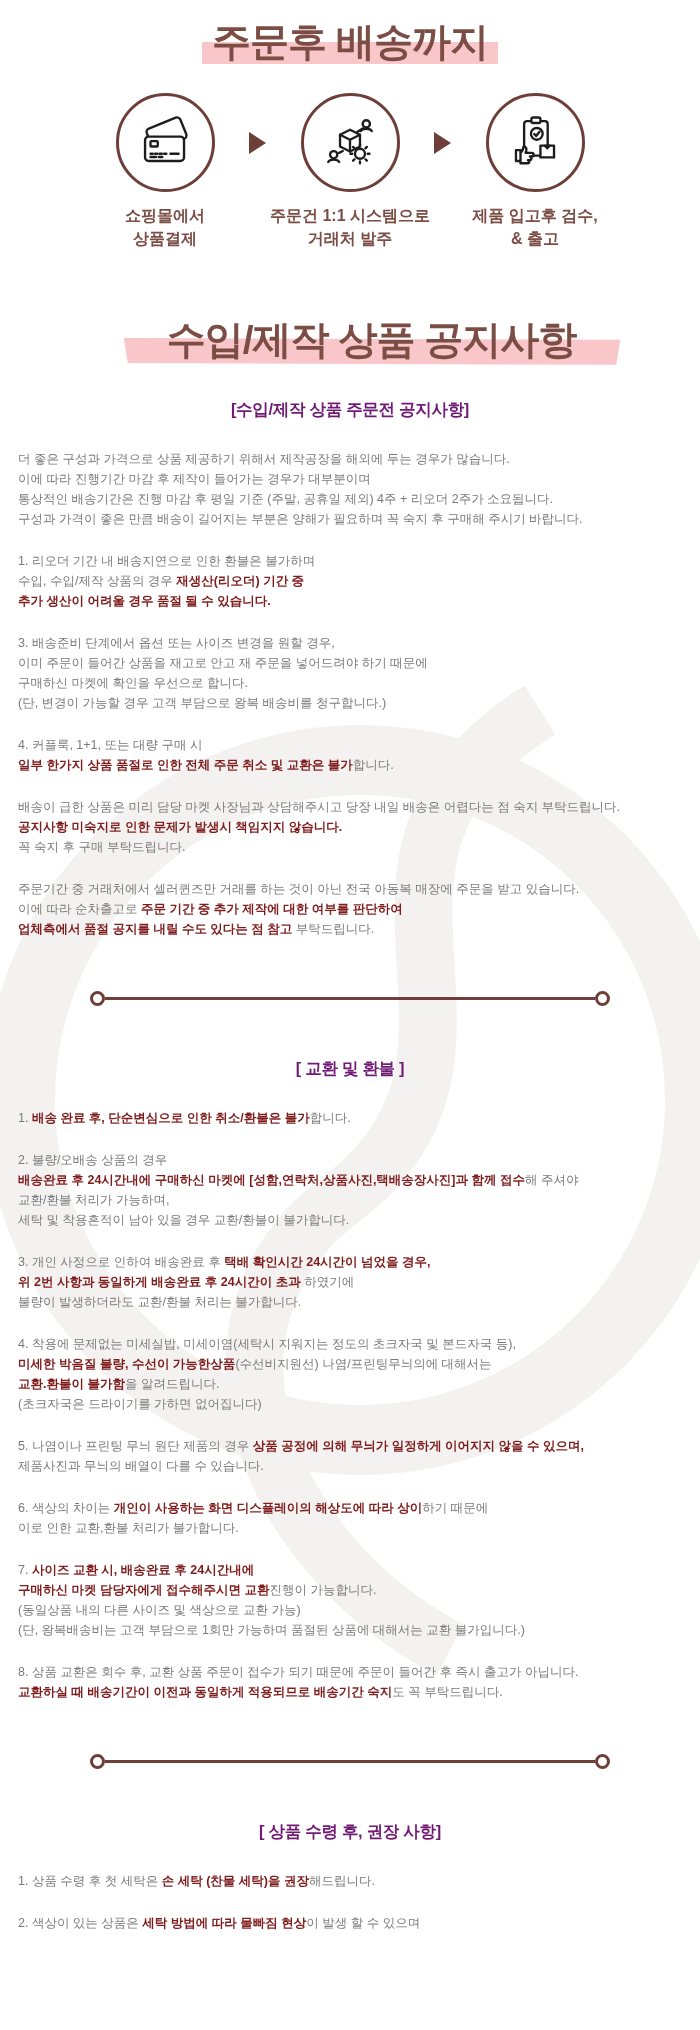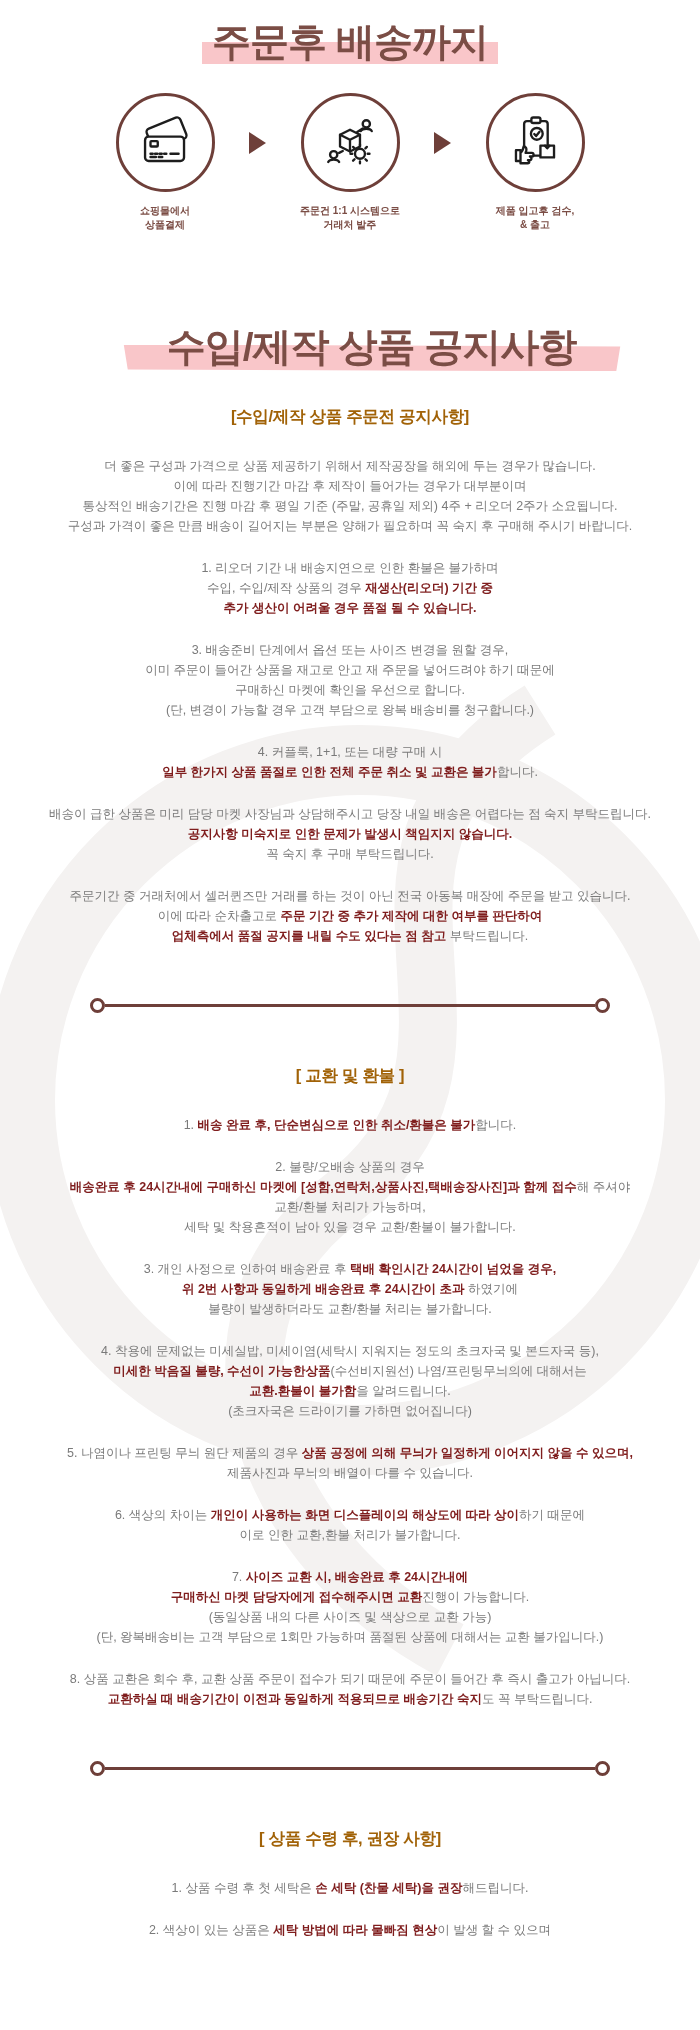--- a/index.html
+++ b/index.html
@@ -4,41 +4,41 @@
 <style>
   html,body{margin:0;padding:0;background:#fff;}
   body{width:700px;font-family:"Liberation Sans","DejaVu Sans",sans-serif;}
   .page{position:relative;width:700px;min-height:2030px;background:#fff;overflow:hidden;}
   .wm{position:absolute;left:0;top:620px;z-index:0;pointer-events:none;}
   .content{position:relative;z-index:1;}
 
   
   .big-title{margin:0;text-align:center;}
   .t1{padding-top:20px;}
-  .t2{margin-top:92px;padding-left:43px;}
+  .t2{margin-top:68px;padding-left:43px;}
   .hl{display:inline-block;font-size:39px;font-weight:800;color:#7b4d45;letter-spacing:-1px;line-height:1.15;}
   .hl1{background:linear-gradient(180deg,rgba(0,0,0,0) 50%,#f9c6c9 50%,#f9c6c9 97%,rgba(0,0,0,0) 97%);padding:0 10px;}
   .hl2{position:relative;z-index:0;padding:0 8px;}
   .hl2::before{content:"";position:absolute;z-index:-1;left:-38px;right:-38px;top:44%;height:60%;
     background:#f9c6c9;clip-path:polygon(0.6% 0%,99.6% 7%,98.8% 100%,1.4% 93%);}
 
   
   .process{display:flex;justify-content:center;align-items:flex-start;margin-top:28px;}
   .step{width:168px;display:flex;flex-direction:column;align-items:center;}
   .circle{width:99px;height:99px;border:3.5px solid #6e3f39;border-radius:50%;
     display:flex;align-items:center;justify-content:center;background:#fff;box-sizing:border-box;}
   .arrow{margin-top:39px;width:0;height:0;border-left:17px solid #6e3f39;
     border-top:11px solid transparent;border-bottom:11px solid transparent;}
-  .step-label{margin-top:12px;font-size:10px;font-weight:700;color:#7b4d45;text-align:center;line-height:1.45;}
+  .step-label{margin-top:12px;font-size:16px;font-weight:700;color:#7b4d45;text-align:center;line-height:1.45;}
   .ic{stroke:#1d1d1d;fill:none;stroke-width:2.6;stroke-linecap:round;stroke-linejoin:round;}
   .icf{fill:#fff;stroke:#1d1d1d;stroke-width:2.6;stroke-linecap:round;stroke-linejoin:round;}
 
   
-  .sec-heading{margin:36px 0 28px;text-align:center;font-size:16.5px;font-weight:800;color:#a16207;letter-spacing:-0.3px;}
-  .block{margin:22px 18px;text-align:center;font-size:12.5px;line-height:1.6;color:#7a7a7a;}
+  .sec-heading{margin:36px 0 28px;text-align:center;font-size:16.5px;font-weight:800;color:#701a75;letter-spacing:-0.3px;}
+  .block{margin:22px 18px;font-size:12.5px;line-height:1.6;color:#7a7a7a;}
   .s-g{color:#7a7a7a;}
   .s-r{color:#7f1d1d;font-weight:700;}
 
   
   .divider{display:flex;align-items:center;width:520px;margin:52px auto;}
   .ring{width:9px;height:9px;border:3px solid #6e3f39;border-radius:50%;background:#fff;flex:none;}
   .rule{flex:1;height:3px;background:#6e3f39;}
 </style>
 </head>
 <body>

